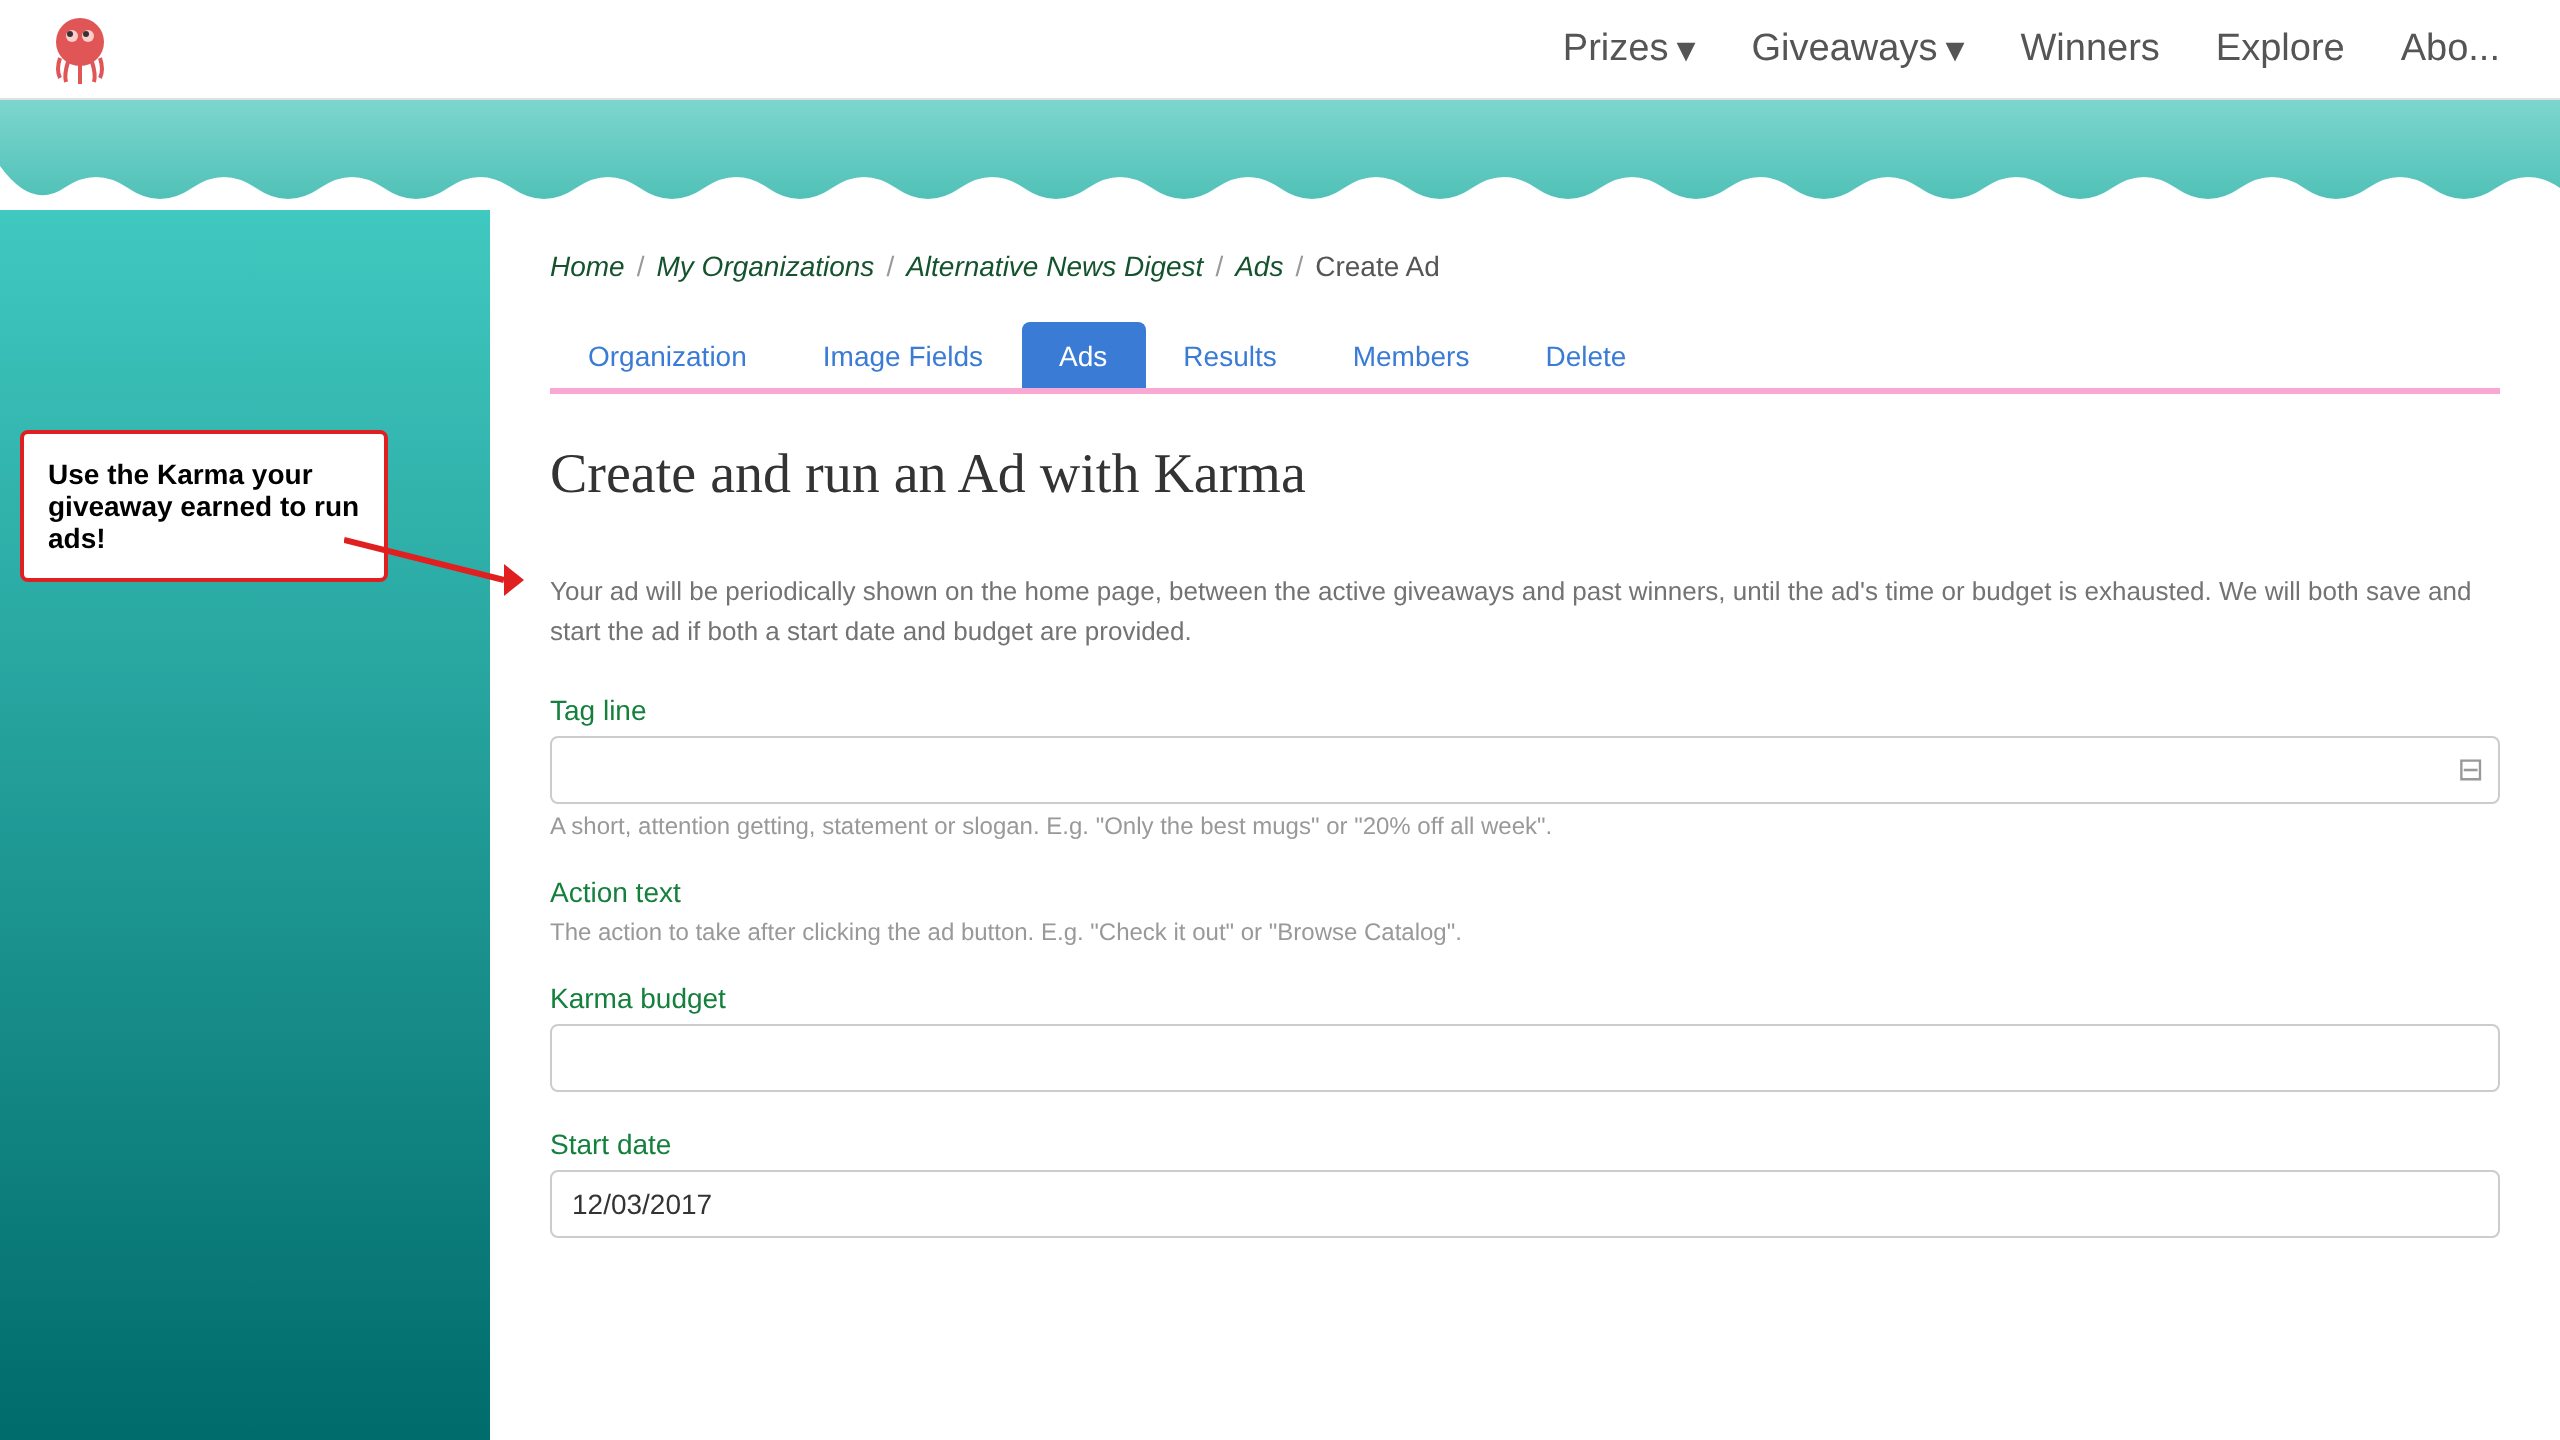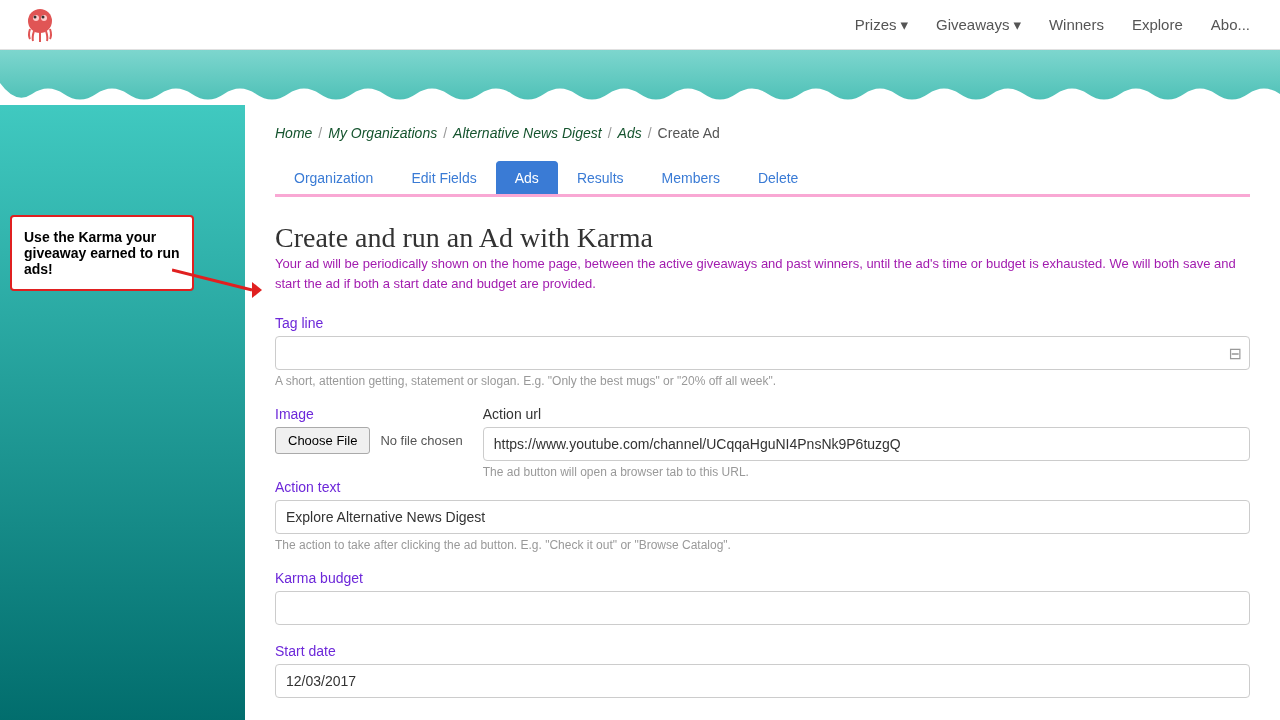--- a/index.html
+++ b/index.html
@@ -23,21 +23,21 @@
     }
     .nav-links {
       display: flex;
       align-items: center;
       gap: 8px;
     }
     .nav-link {
       color: #555;
       text-decoration: none;
       padding: 6px 10px;
-      font-size: 15px;
+      font-size: 19px;
       cursor: pointer;
     }
     .nav-link-dropdown {
       display: flex;
       align-items: center;
       gap: 4px;
     }
 
     
     .page-layout {
@@ -115,30 +115,31 @@
 
     
     .page-title {
       font-size: 28px;
       font-weight: normal;
       color: #333;
       font-family: Georgia, serif;
     }
     .page-description {
       font-size: 13px;
-      color: #a21caf;
+      color: #737373;
       margin-bottom: 22px;
       line-height: 1.5;
+      margin-top: 32px;
     }
     .form-group {
       margin-bottom: 18px;
     }
     .form-label {
       font-size: 14px;
-      color: #6d28d9;
+      color: #15803d;
       margin-bottom: 5px;
       display: block;
     }
     .form-input {
       width: 100%;
       padding: 8px 10px;
       border: 1px solid #ccc;
       border-radius: 4px;
       font-size: 14px;
       color: #333;
@@ -272,58 +273,43 @@
       <span class="breadcrumb-sep">/</span>
       <a href="#">Alternative News Digest</a>
       <span class="breadcrumb-sep">/</span>
       <a href="#">Ads</a>
       <span class="breadcrumb-sep">/</span>
       <span>Create Ad</span>
     </div>
 
     <div class="tab-bar">
       <a class="tab-item">Organization</a>
-      <a class="tab-item">Edit Fields</a>
+      <a class="tab-item">Image Fields</a>
       <a class="tab-item active">Ads</a>
       <a class="tab-item">Results</a>
       <a class="tab-item">Members</a>
       <a class="tab-item">Delete</a>
     </div>
 
     <h1 class="page-title">Create and run an Ad with Karma</h1>
 
     <p class="page-description">Your ad will be periodically shown on the home page, between the active giveaways and past winners, until the ad's time or budget is exhausted. We will both save and start the ad if both a start date and budget are provided.</p>
 
     <div class="form-group">
       <label class="form-label">Tag line</label>
       <div class="text-icon-input">
         <input type="text" class="form-input" value="" style="">
         <span class="input-icon">⊟</span>
       </div>
       <p class="form-hint">A short, attention getting, statement or slogan. E.g. "Only the best mugs" or "20% off all week".</p>
     </div>
 
-    <div class="action-url-row">
-      <div class="file-section">
-        <label class="form-label">Image</label>
-        <div class="file-row">
-          <button class="choose-file-btn">Choose File</button>
-          <span class="file-name">No file chosen</span>
-        </div>
-      </div>
-      <div class="action-url-section">
-        <label class="action-url-label">Action url</label>
-        <input type="text" class="form-input" value="https://www.youtube.com/channel/UCqqaHguNI4PnsNk9P6tuzgQ" style="">
-        <p class="form-hint">The ad button will open a browser tab to this URL.</p>
-      </div>
-    </div>
 
     <div class="form-group">
       <label class="form-label">Action text</label>
-      <input type="text" class="form-input" value="Explore Alternative News Digest" style="">
       <p class="form-hint">The action to take after clicking the ad button. E.g. "Check it out" or "Browse Catalog".</p>
     </div>
 
     <div class="form-group">
       <label class="form-label">Karma budget</label>
       <input type="text" class="form-input" value="" style="">
     </div>
 
     <div class="form-group">
       <label class="form-label">Start date</label>

